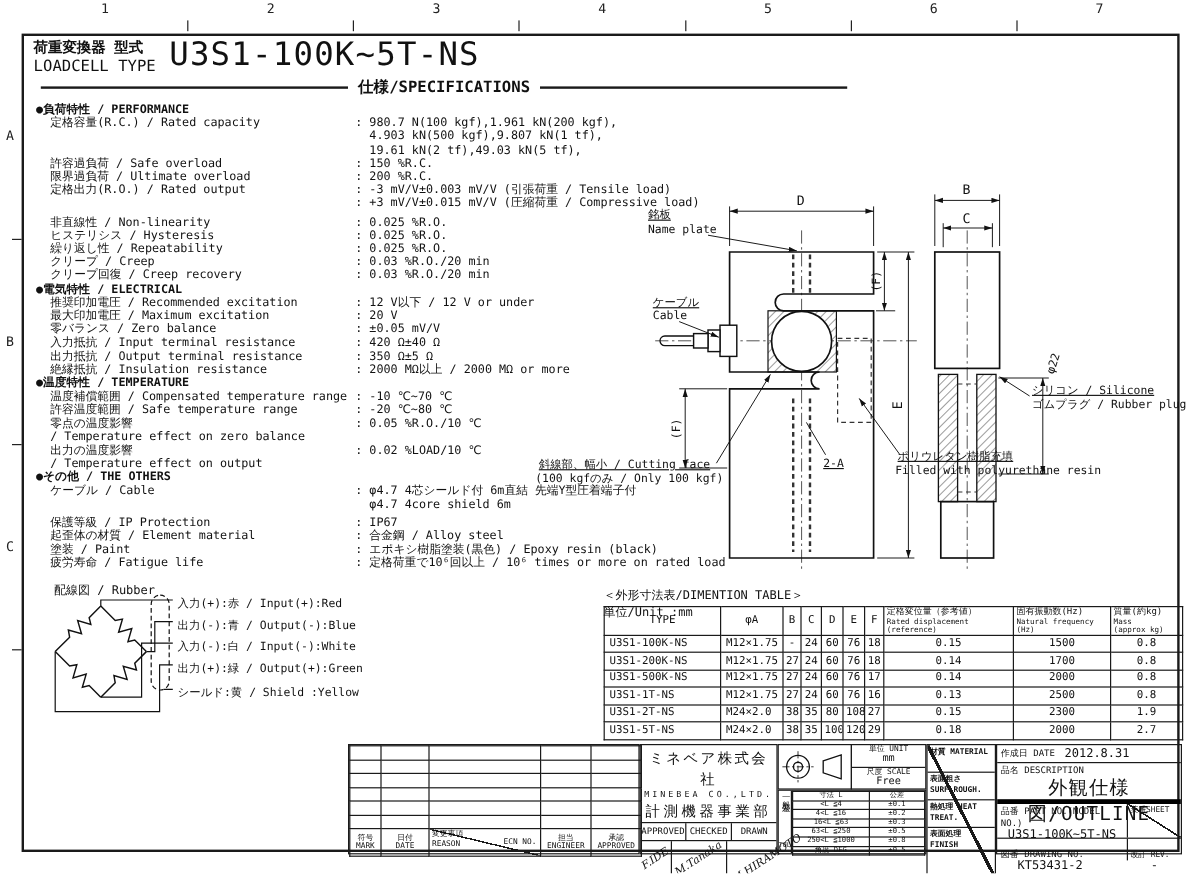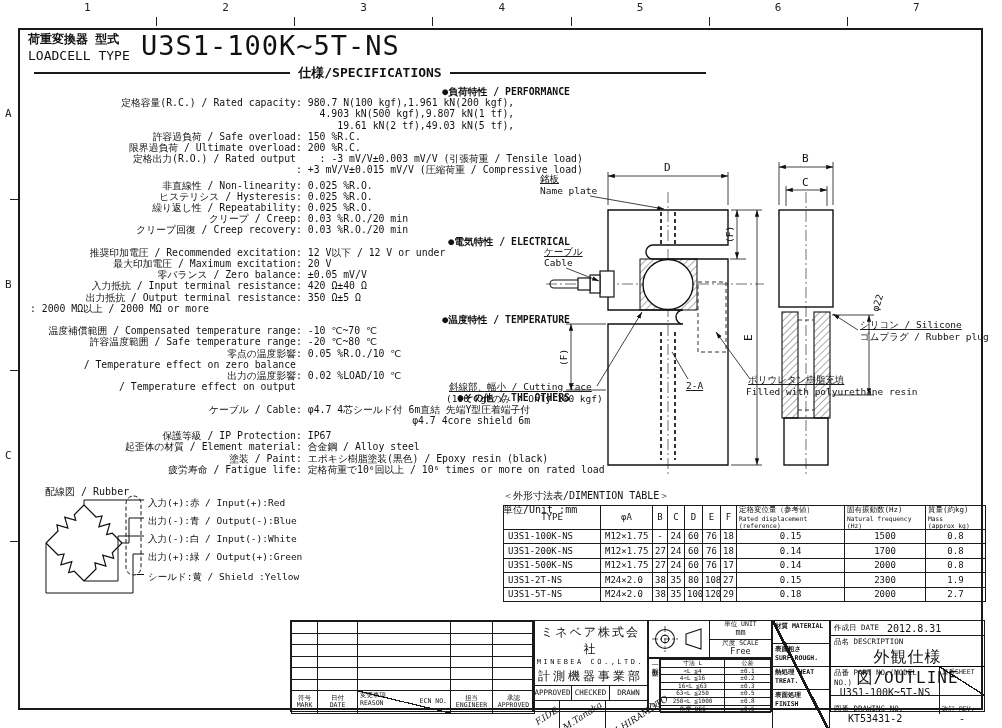--- a/index.html
+++ b/index.html
@@ -11,21 +11,21 @@
   .tick-v{position:absolute;width:1px;background:#222;}
   .tick-h{position:absolute;height:1px;background:#222;}
   
   #t-jp{left:28px;top:31px;font-size:12px;font-weight:bold;}
   #t-en{left:28px;top:48px;font-size:13px;}
   #t-model{left:141px;top:30px;font-size:27px;letter-spacing:1px;}
   #spec-head{left:34px;top:64px;width:672px;display:flex;align-items:center;gap:8px;}
   #spec-head .rule{flex:1;height:1.5px;background:#1a1a1a;}
   #spec-head .txt{font-size:13px;font-weight:bold;}
   
-  #specs{left:30px;top:86px;width:540px;font-size:9.8px;line-height:11.2px;text-align:right;}
+  #specs{left:30px;top:86px;width:540px;font-size:9.8px;line-height:11.2px;}
   .spec-sec{white-space:pre;font-weight:bold;}
   .spec-row{display:flex;}
   .spec-row .lbl{width:266px;white-space:pre;flex:none;}
   .spec-row .val{white-space:pre;}
   .spec-gap{height:4px;}
   
   #circ-title{left:45px;top:485px;font-size:10px;}
   .wire-lbl{position:absolute;font-size:9.5px;white-space:pre;}
   
   #dimtbl{left:503px;top:489px;width:482px;}
@@ -165,20 +165,21 @@
       </div>
       <div class="spec-row">
         <div class="lbl">  入力抵抗 / Input terminal resistance</div>
         <div class="val">: 420 Ω±40 Ω</div>
       </div>
       <div class="spec-row">
         <div class="lbl">  出力抵抗 / Output terminal resistance</div>
         <div class="val">: 350 Ω±5 Ω</div>
       </div>
       <div class="spec-row">
+        <div class="lbl">  絶縁抵抗 / Insulation resistance</div>
         <div class="val">: 2000 MΩ以上 / 2000 MΩ or more</div>
       </div>
       <div class="spec-sec">●温度特性 / TEMPERATURE</div>
       <div class="spec-row">
         <div class="lbl">  温度補償範囲 / Compensated temperature range</div>
         <div class="val">: -10 ℃~70 ℃</div>
       </div>
       <div class="spec-row">
         <div class="lbl">  許容温度範囲 / Safe temperature range</div>
         <div class="val">: -20 ℃~80 ℃</div>
@@ -426,20 +427,32 @@
             <td>27</td>
             <td>24</td>
             <td>60</td>
             <td>76</td>
             <td>17</td>
             <td>0.14</td>
             <td>2000</td>
             <td>0.8</td>
           </tr>
           <tr>
+            <td class="l">U3S1-1T-NS</td>
+            <td class="l">M12×1.75</td>
+            <td>27</td>
+            <td>24</td>
+            <td>60</td>
+            <td>76</td>
+            <td>16</td>
+            <td>0.13</td>
+            <td>2500</td>
+            <td>0.8</td>
+          </tr>
+          <tr>
             <td class="l">U3S1-2T-NS</td>
             <td class="l">M24×2.0</td>
             <td>38</td>
             <td>35</td>
             <td>80</td>
             <td>108</td>
             <td>27</td>
             <td>0.15</td>
             <td>2300</td>
             <td>1.9</td>
@@ -624,21 +637,21 @@
     <div class="fin-row">表面粗さ SURF.ROUGH.</div>
     <div class="fin-row">熱処理 HEAT TREAT.</div>
     <div class="fin-row">表面処理 FINISH</div>
   </div>
 
   <div class="abs tb" style="left:830px;top:620px;width:155px;height:92px;">
     <div style="height:14px;border-bottom:1px solid #1a1a1a;display:flex;align-items:center;padding:0 3px;gap:8px;">
       <span class="info-lbl">作成日 DATE</span>
       <span style="font-size:10px;">2012.8.31</span>
     </div>
-    <div style="height:29px;border-bottom:1px solid #000000;padding:1px 3px 0;">
+    <div style="height:29px;border-bottom:4px solid #000000;padding:1px 3px 0;">
       <div class="info-lbl">品名 DESCRIPTION</div>
       <div class="big">外観仕様図/OUTLINE</div>
     </div>
     <div style="height:28px;border-bottom:1px solid #1a1a1a;display:flex;">
       <div style="flex:1;border-right:1px solid #1a1a1a;padding:1px 3px 0;">
         <div class="info-lbl">品番 PART NO.(MODEL NO.)</div>
         <div style="font-size:10px;text-align:center;">U3S1-100K~5T-NS</div>
       </div>
       <div style="width:40px;padding:1px 2px 0;" class="diag">
         <div class="info-lbl" style="font-size:6.5px;">葉番SHEET</div>

